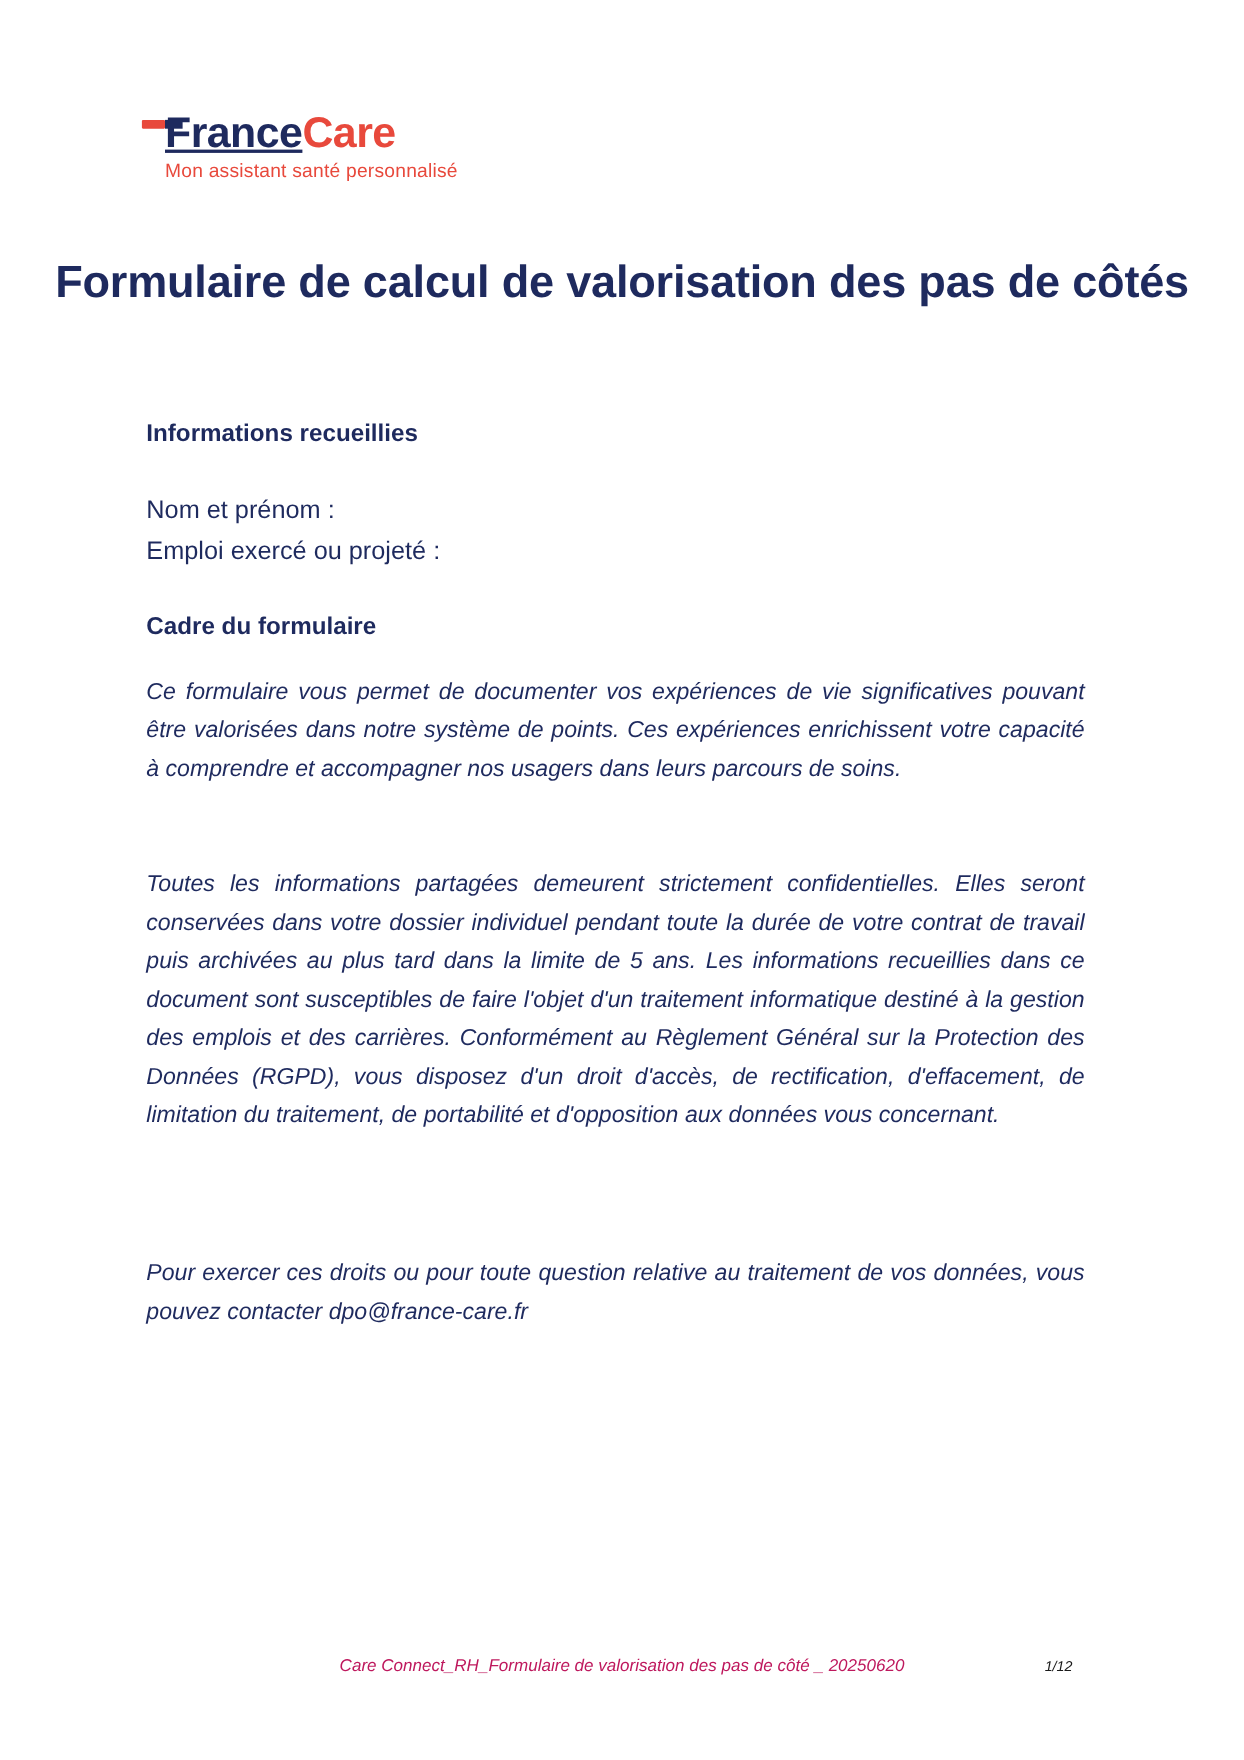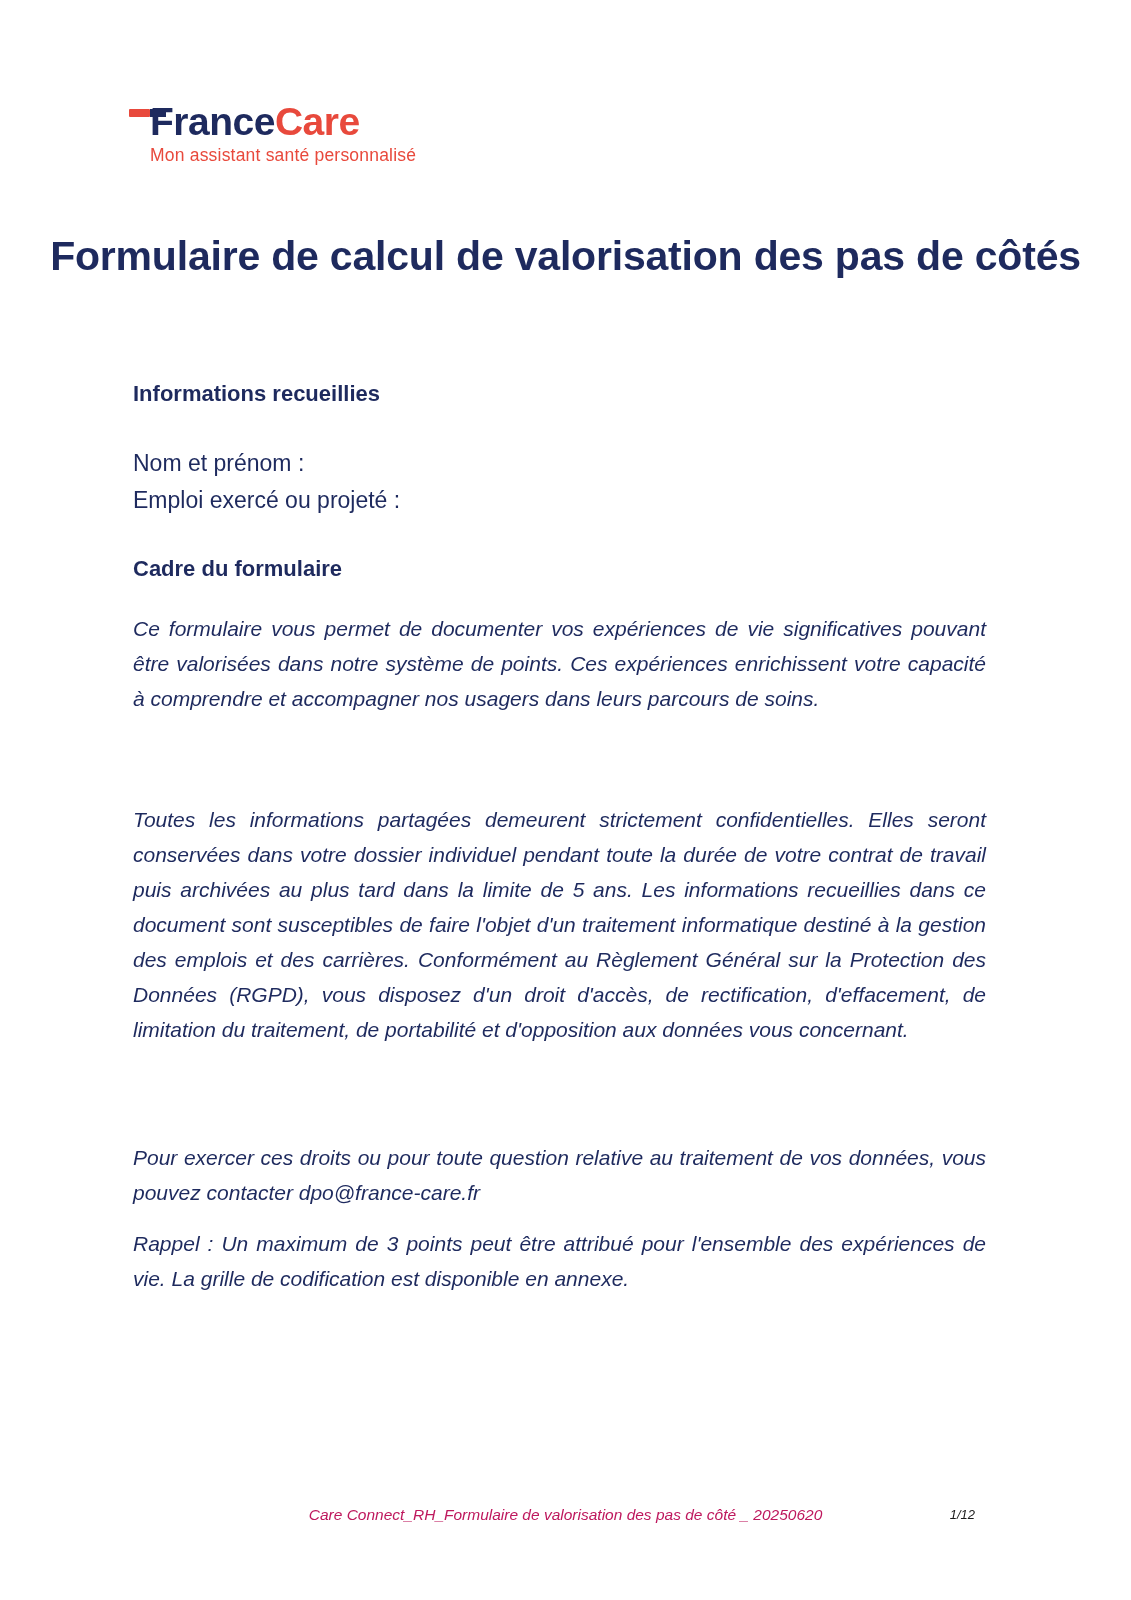--- a/index.html
+++ b/index.html
@@ -29,21 +29,21 @@
     width: 21px; height: 8px;
     background: #E8493C; border-radius: 1px;
     display: inline-block;
   }
   .logo-dash-navy {
     position: absolute; left: 0px; top: 9px;
     width: 16px; height: 8px;
     background: #1E2A5E;
     display: inline-block;
   }
-  .logo-france { color: #1E2A5E; }
+  .logo-france { color: #1E2A5E; text-decoration: underline; }
   .logo-care { color: #E8493C; }
   .logo-tagline {
     margin-top: 1px;
     font-size: 17.5px;
     color: #E8493C;
     letter-spacing: 0.2px;
   }
 
   
   .doc-title {
@@ -77,21 +77,21 @@
   .body-para {
     position: absolute; left: 133px;
     width: 853px;
     font-size: 21px;
     font-style: italic;
     color: #1E2A5E;
     line-height: 35px;
     text-align: justify;
   }
   .p1 { top: 611px; }
-  .p2 { top: 786px; margin-top: 16px; }
+  .p2 { top: 786px; }
   .p3 { top: 1140px; }
   .p4 { top: 1226px; }
   .email { font-style: italic; }
 
   
   .page-number {
     position: absolute; top: 1507px; right: 156px;
     font-size: 13px;
     color: #1A1A1A;
     font-style: italic;
@@ -127,18 +127,17 @@
   <p class="field-label l-job">Emploi exercé ou projeté :</p>
 
   <h2 class="section-heading h-cadre">Cadre du formulaire</h2>
 
   <p class="body-para p1">Ce formulaire vous permet de documenter vos expériences de vie significatives pouvant être valorisées dans notre système de points. Ces expériences enrichissent votre capacité à comprendre et accompagner nos usagers dans leurs parcours de soins.</p>
 
   <p class="body-para p2">Toutes les informations partagées demeurent strictement confidentielles. Elles seront conservées dans votre dossier individuel pendant toute la durée de votre contrat de travail puis archivées au plus tard dans la limite de 5 ans. Les informations recueillies dans ce document sont susceptibles de faire l'objet d'un traitement informatique destiné à la gestion des emplois et des carrières. Conformément au Règlement Général sur la Protection des Données (RGPD), vous disposez d'un droit d'accès, de rectification, d'effacement, de limitation du traitement, de portabilité et d'opposition aux données vous concernant.</p>
 
   <p class="body-para p3"><span>Pour exercer ces droits ou pour toute question relative au traitement de vos données, vous pouvez contacter </span><span class="email">dpo@france-care.fr</span></p>
 
-  <p class="body-para p4">Rappel : Un maximum de 3 points peut être attribué pour l'ensemble des expériences de vie. La grille de codification est disponible en annexe.</p>
 
   <div class="page-number">1/12</div>
   <div class="doc-reference">Care Connect_RH_Formulaire de valorisation des pas de côté _ 20250620</div>
 
 </div>
 
 </body></html>

